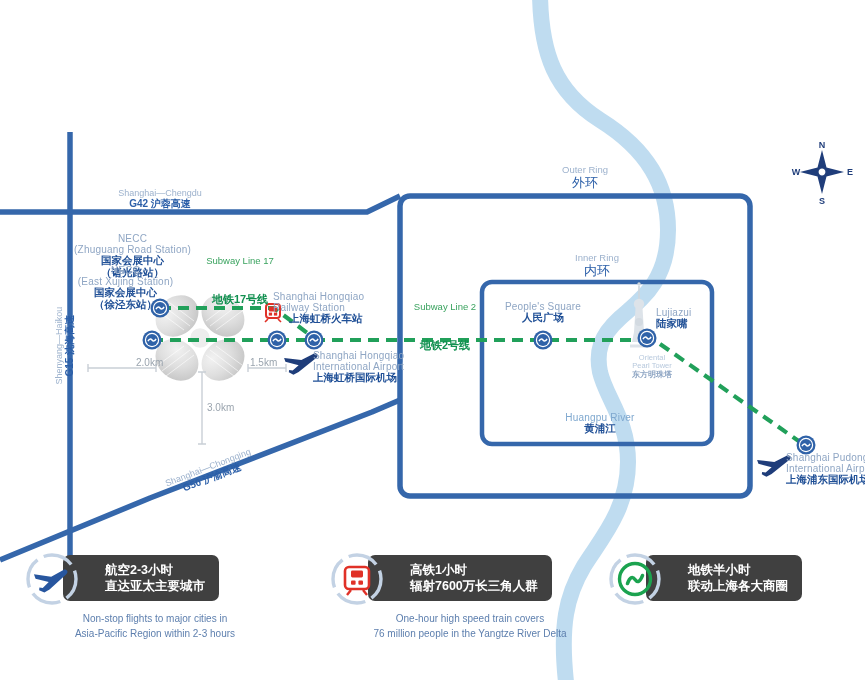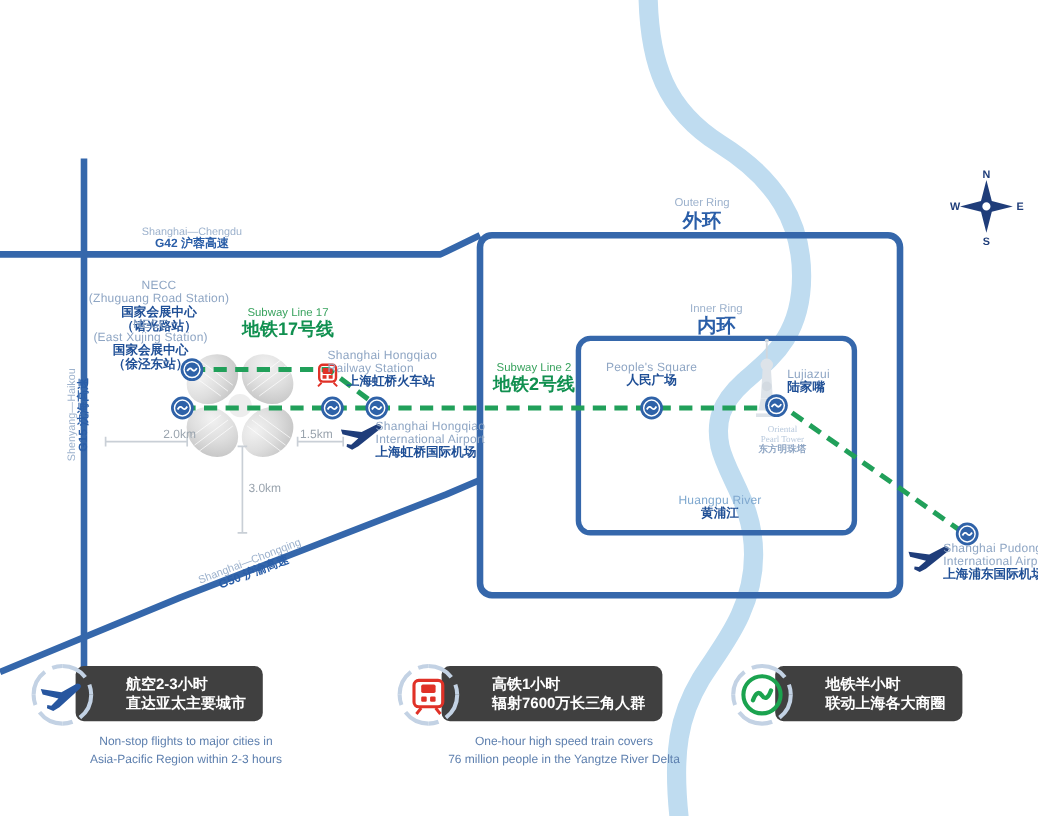--- a/index.html
+++ b/index.html
@@ -5,25 +5,25 @@
   html,body{margin:0;padding:0;background:#ffffff;}
   body{width:865px;height:680px;overflow:hidden;
        font-family:"Liberation Sans","DejaVu Sans",sans-serif;}
   #stage{position:relative;width:865px;height:680px;background:#fff;}
   svg.layer{position:absolute;left:0;top:0;width:865px;height:680px;}
 
   .lbl{position:absolute;text-align:center;line-height:1.12;pointer-events:none;}
   .en{color:#8fa6c4;font-size:10px;letter-spacing:.2px;white-space:nowrap;}
   .cn{color:#1f4f96;font-size:10.5px;font-weight:bold;white-space:nowrap;}
   .en-g{color:#3aa35f;font-size:9.5px;white-space:nowrap;}
-  .cn-g{color:#119050;font-size:15px;font-weight:bold;white-space:nowrap;}
+  .cn-g{color:#119050;font-size:11px;font-weight:bold;white-space:nowrap;margin-top:26px;}
   .en-hw{color:#9db2cd;font-size:9px;white-space:nowrap;}
   .cn-hw{color:#2a5ea8;font-size:10px;font-weight:bold;white-space:nowrap;}
   .en-ring{color:#9db2cd;font-size:9.5px;white-space:nowrap;}
-  .cn-ring{color:#2a5ea8;font-size:16px;font-weight:bold;white-space:nowrap;}
+  .cn-ring{color:#2a5ea8;font-size:13px;font-weight:normal;white-space:nowrap;}
   .en-faint{color:#b8c9dd;font-size:7.5px;white-space:nowrap;line-height:1.1;}
   .cn-faint{color:#8fa6c4;font-size:8px;font-weight:bold;white-space:nowrap;}
   .km{position:absolute;color:#9aa4ae;font-size:10px;white-space:nowrap;}
 
   
   #legend{position:absolute;left:0;top:552px;width:865px;height:128px;}
   .lg{position:absolute;top:0;width:260px;}
   .lg-row{position:relative;height:52px;}
   .pill{position:absolute;left:38px;top:3px;height:46px;
         background:#404040;border-radius:7px;
@@ -247,21 +247,21 @@
   <div class="lbl" style="left:483px;top:301px;width:120px;">
     <div class="en">People's Square</div>
     <div class="cn">人民广场</div>
   </div>
 
   <div class="lbl" style="left:628px;top:307px;width:110px;text-align:left;padding-left:28px;">
     <div class="en">Lujiazui</div>
     <div class="cn">陆家嘴</div>
   </div>
 
-  <div class="lbl" style="left:607px;top:354px;width:90px;font-family:Liberation Serif, serif;">
+  <div class="lbl" style="left:607px;top:354px;width:90px;">
     <div class="en-faint">Oriental</div>
     <div class="en-faint">Pearl Tower</div>
     <div class="cn-faint">东方明珠塔</div>
   </div>
 
   <div class="lbl" style="left:535px;top:412px;width:130px;">
     <div class="en" style="color:#7fa8cf;">Huangpu River</div>
     <div class="cn">黄浦江</div>
   </div>
 

